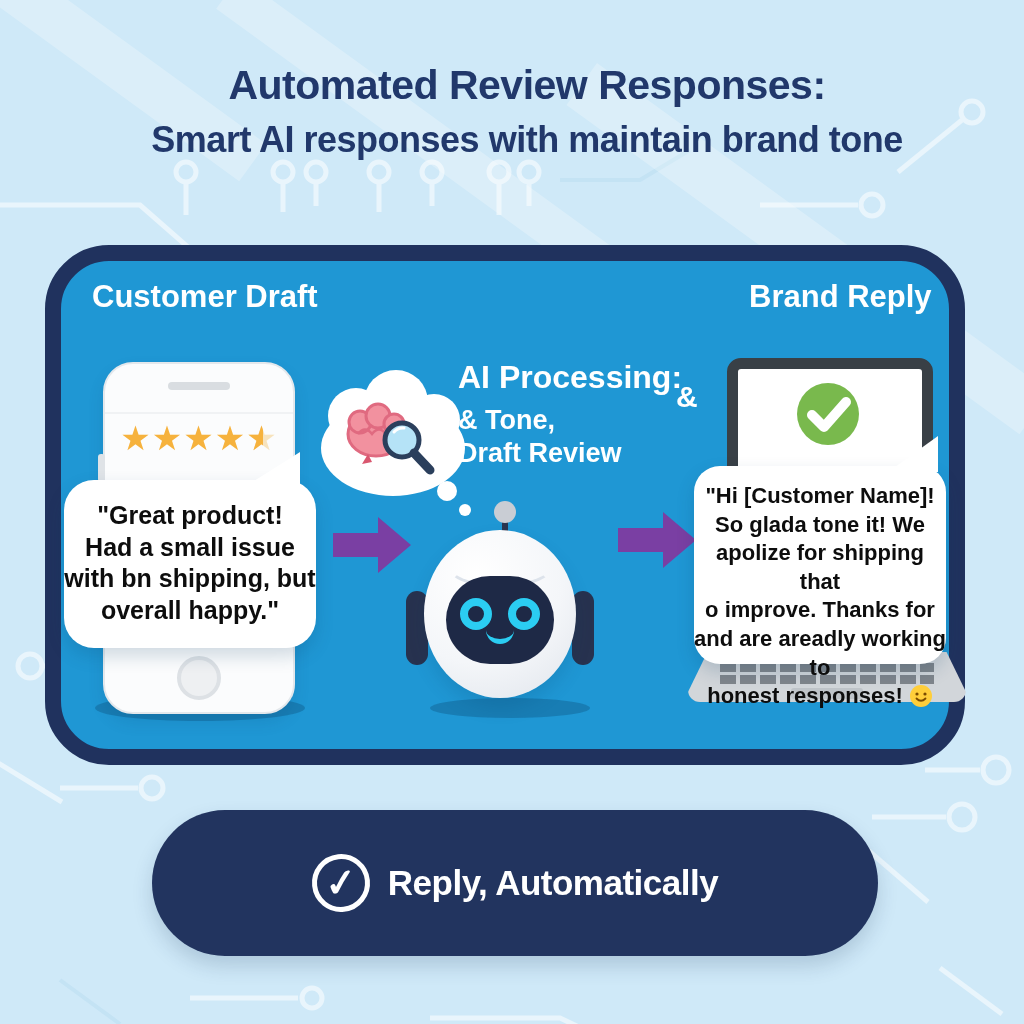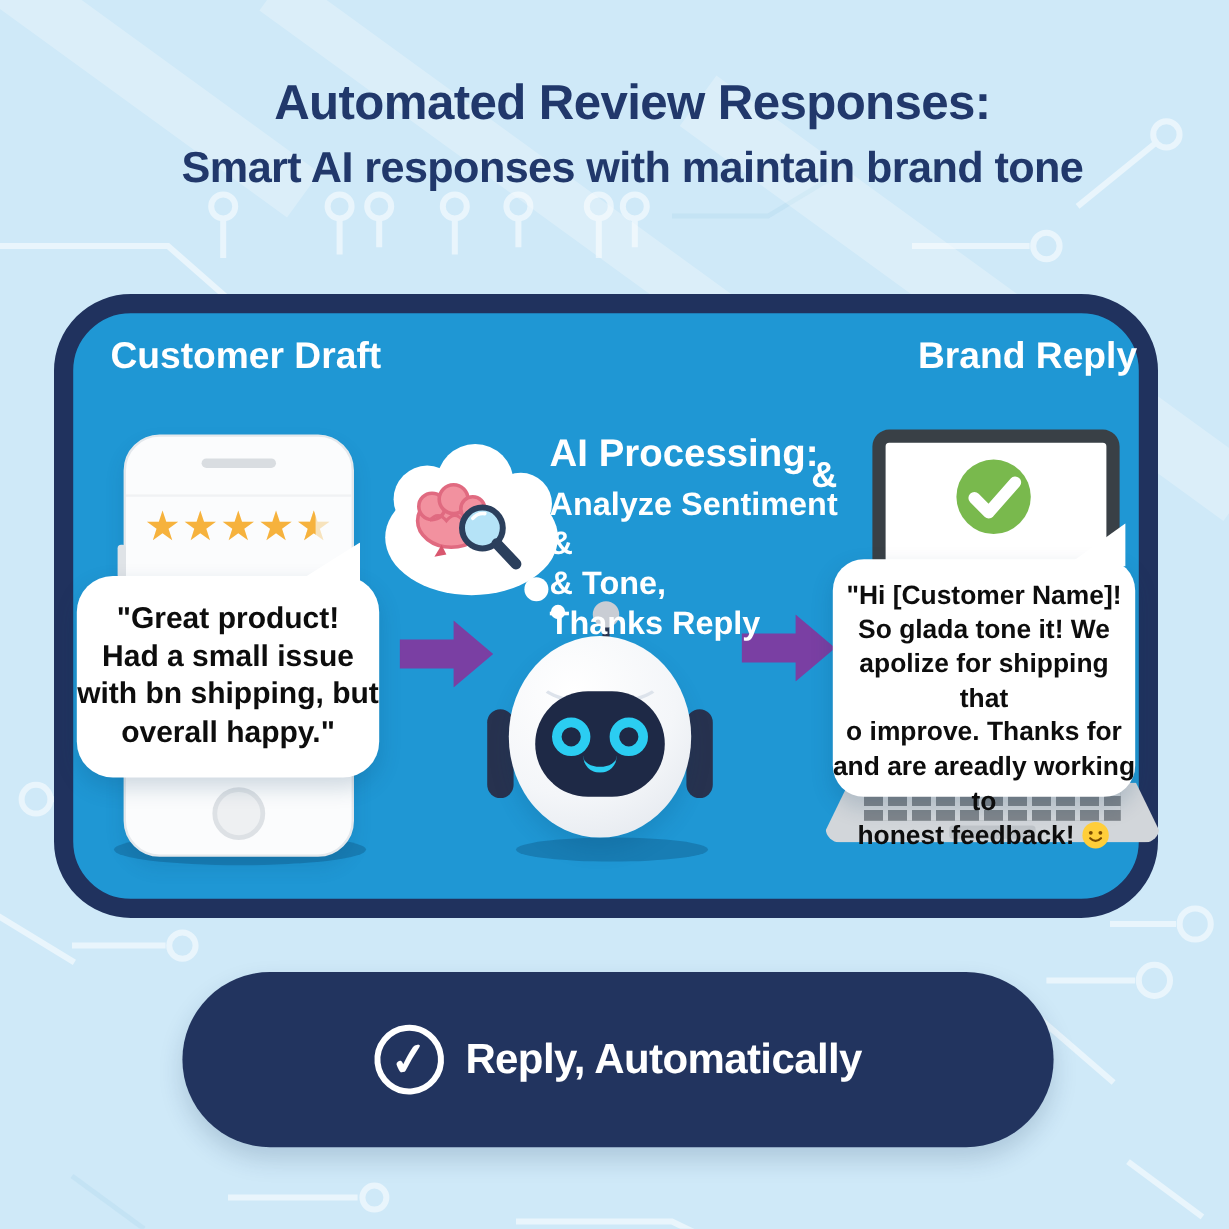--- a/index.html
+++ b/index.html
@@ -117,21 +117,21 @@
 </svg>
 
 <div class="title">
   <div class="l1">Automated Review Responses:</div>
   <div class="l2">Smart AI responses with maintain brand tone</div>
 </div>
 
 <div class="panel">
 
   <div class="sec-header" style="left:31px;top:18px;">Customer Draft</div>
-  <div class="sec-header" style="left:704px;top:18px;text-align:center;">Brand Reply</div>
+  <div class="sec-header" style="left:688px;top:18px;text-align:center;">Brand Reply</div>
 
   <div class="shadow" style="left:34px;top:434px;width:210px;height:26px;"></div>
   <div class="phone">
     <div class="speaker"></div>
     <div class="screen-line"></div>
     <div class="sidebtn" style="top:90px;"></div>
     <div class="sidebtn" style="top:135px;"></div>
     <div class="sidebtn" style="top:175px;"></div>
     <div class="stars">
       <span>★</span><span>★</span><span>★</span><span>★</span><span class="star-half"><span>★</span><span class="fill">★</span></span>
@@ -175,23 +175,22 @@
       <circle cx="84" cy="72" r="17" fill="#b5e3f7" stroke="#2b3f5c" stroke-width="5"></circle>
       <path d="M76 64 a11 11 0 0 1 10 -4" stroke="#ffffff" stroke-width="3" fill="none" stroke-linecap="round"></path>
       <line x1="96" y1="85" x2="112" y2="102" stroke="#2b3f5c" stroke-width="9" stroke-linecap="round"></line>
     </g>
   </svg>
   <div class="dot" style="left:376px;top:220px;width:20px;height:20px;"></div>
   <div class="dot" style="left:398px;top:243px;width:12px;height:12px;"></div>
 
   <div class="ai-text">
     <div class="t">AI Processing:</div>
-    <div class="l">Analyze Sentiment &amp;</div>
     <div class="l">&amp; Tone,</div>
-    <div class="l">Thanks Reply</div>
+    <div class="l">Draft Review</div>
   </div>
   <div class="stray-amp">&amp;</div>
 
   <div class="shadow" style="left:369px;top:437px;width:160px;height:20px;"></div>
   <div class="antenna-stem"></div>
   <div class="antenna-ball"></div>
   <div class="ear" style="left:345px;"></div>
   <div class="ear" style="left:511px;"></div>
   <div class="robot-head">
     <div class="robot-seam"></div>
@@ -216,21 +215,21 @@
 
   <div class="bubble bubble-right">
     <svg class="tail" style="top:-30px;right:8px;" width="50" height="36">
         <polygon points="0,36 50,0 50,36" fill="#ffffff"></polygon>
       </svg>
     <div>"Hi [Customer Name]!</div>
     <div>So glada tone it! We</div>
     <div>apolize for shipping that</div>
     <div>o improve. Thanks for</div>
     <div>and are areadly working to</div>
-    <div><span>honest feedback!</span><svg class="smiley" width="24" height="24" viewBox="0 0 24 24">
+    <div><span>honest responses!</span><svg class="smiley" width="24" height="24" viewBox="0 0 24 24">
           <circle cx="12" cy="12" r="11" fill="#ffce3a"></circle>
           <circle cx="8" cy="10" r="1.6" fill="#7a4b00"></circle>
           <circle cx="16" cy="10" r="1.6" fill="#7a4b00"></circle>
           <path d="M7.5 14.5 q4.5 4.5 9 0" stroke="#7a4b00" stroke-width="1.8" fill="none" stroke-linecap="round"></path>
         </svg></div>
   </div>
 </div>
 
 <div class="pill">
   <div class="pill-check">✓</div>

